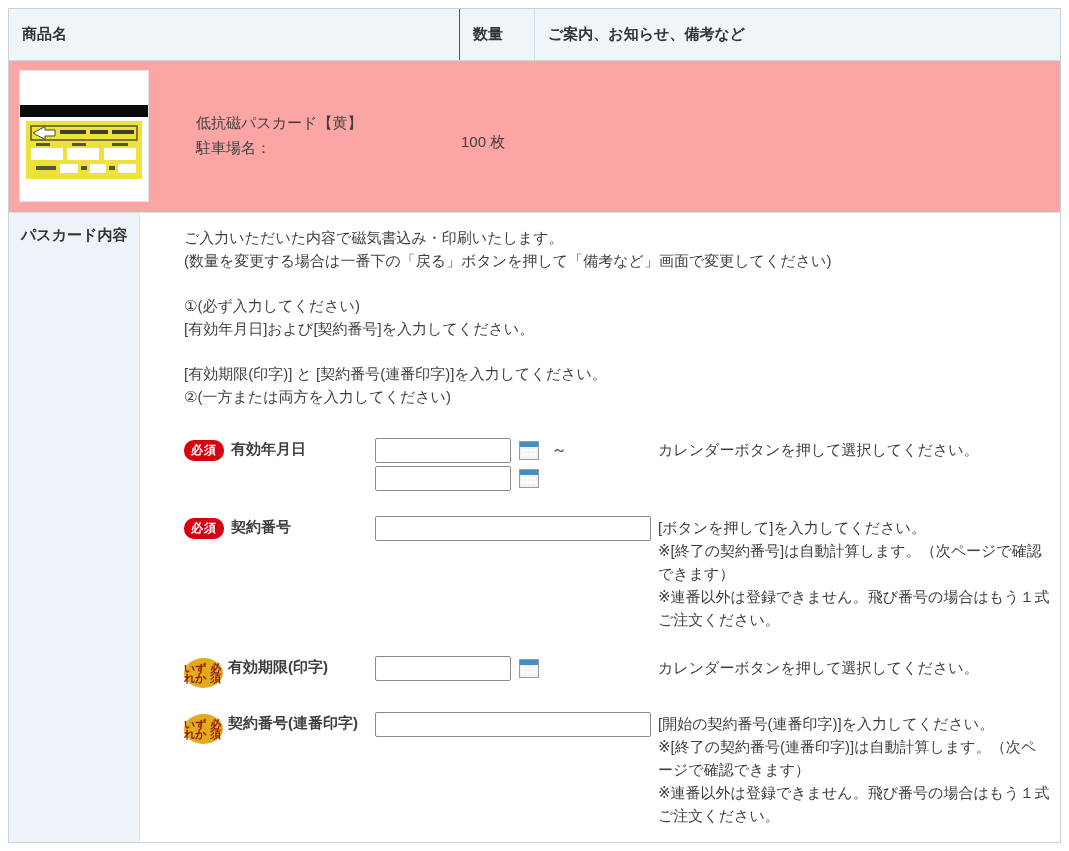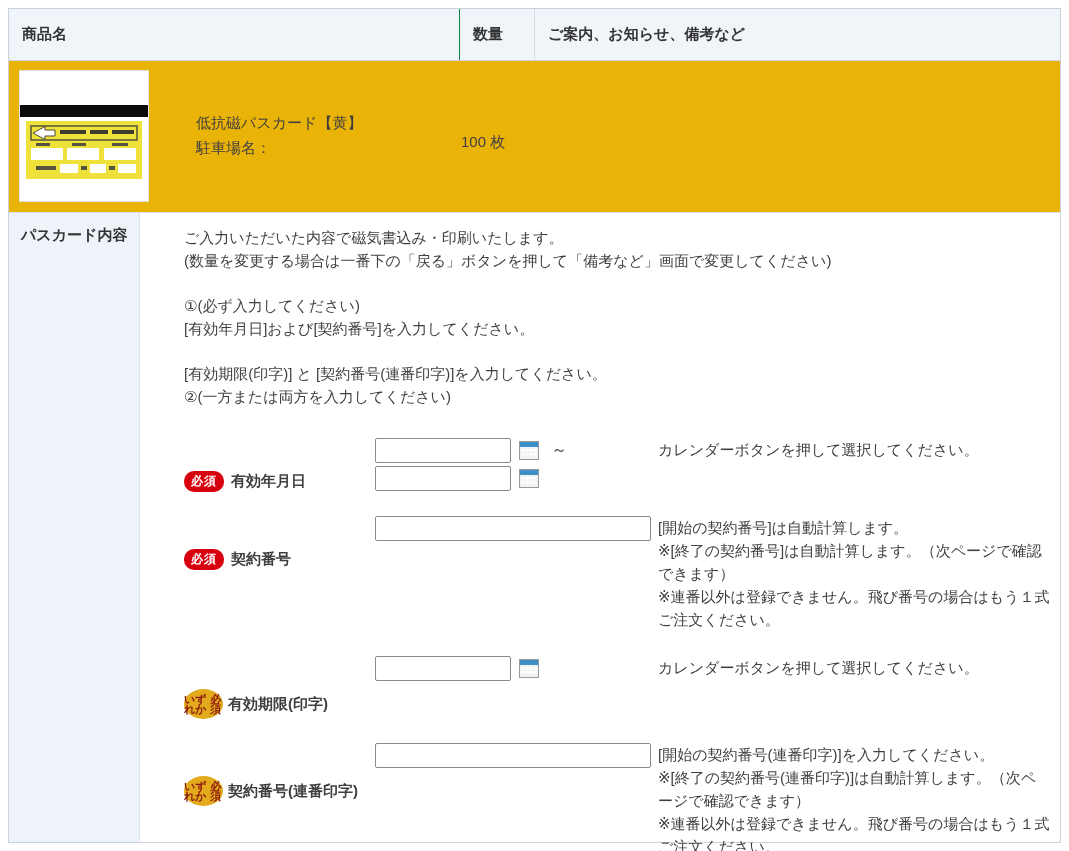--- a/index.html
+++ b/index.html
@@ -13,40 +13,40 @@
     position:absolute; left:8px; top:8px; width:1053px; height:835px;
     border:1px solid #c9d2da; background:#fff;
   }
   
   .thead { display:flex; height:52px; background:#f0f5fa; border-bottom:1px solid #cdd6de; }
   .th { display:flex; align-items:center; font-weight:bold; color:#333; padding-left:13px; }
   .th-product { flex:0 0 451px; border-right:1px solid #15803d; }
   .th-qty { flex:0 0 75px; border-right:1px solid #d6dde4; }
   .th-info { flex:1; }
   
-  .prod-row { position:relative; height:152px; background:#eab308; border-bottom:1px solid #d9e0e6; }
+  .prod-row { position:relative; height:152px; background:#fca5a5; border-bottom:1px solid #d9e0e6; }
   .prod-thumb {
     position:absolute; left:10px; top:9px; width:130px; height:132px;
     border:1px solid #e3e3e3; background:#fff;
   }
   .prod-text { position:absolute; left:187px; top:49px; line-height:25px; color:#3f3f3f; }
   .prod-qty { position:absolute; left:452px; top:72px; width:90px; color:#3f3f3f; }
   
   .content-row { display:flex; height:629px; background:#fff;gap:28px; }
   .side-label {
     flex:0 0 131px; background:#edf3f9; border-right:1px solid #dde4ea;
     font-weight:bold; color:#333; padding:13px 8px 0 12px;
   }
   .content-cell { flex:1; padding:13px 10px 0 16px; }
   .para { line-height:23px; color:#3f3f3f; }
   .para-gap { height:22px; }
   
   .form-area { margin-top:30px; }
   .frow { display:flex; align-items:flex-start; }
-  .frow-label { flex:0 0 191px; display:flex; align-items:center; padding-top:2px;margin-top:31px; }
+  .frow-label { flex:0 0 191px; display:flex; padding-top:2px; }
   .frow-input { flex:0 0 283px; }
   .frow-hint { flex:1; line-height:23px; color:#3f3f3f; max-width:432px; }
   .badge-req {
     display:inline-block; background:#d7000f; color:#fff; font-weight:bold;
     font-size:12px; line-height:1; padding:4px 7px 5px; border-radius:10px;
     margin-right:7px; letter-spacing:1px; flex:0 0 auto;
   }
   .badge-either {
     display:inline-flex; flex-direction:row; justify-content:center; align-items:center;
     background:#e3aa1c; color:#8b1a0e; font-weight:bold; font-size:11px; line-height:10px;
@@ -180,21 +180,21 @@
 
         <div class="frow mb-r2">
           <div class="frow-label">
             <span class="badge-req">必須</span>
             <span class="flabel">契約番号</span>
           </div>
           <div class="frow-input">
             <input class="txt wide-in" type="text" value="" style="">
           </div>
           <div class="frow-hint">
-            <div>[開始の契約番号]は自動計算します。</div>
+            <div>[ボタンを押して]を入力してください。</div>
             <div>※[終了の契約番号]は自動計算します。（次ページで確認できます）</div>
             <div>※連番以外は登録できません。飛び番号の場合はもう１式ご注文ください。</div>
           </div>
         </div>
 
         <div class="frow mb-r3">
           <div class="frow-label">
             <span class="badge-either">
               <span>いずれか</span>
               <span>必須</span>

